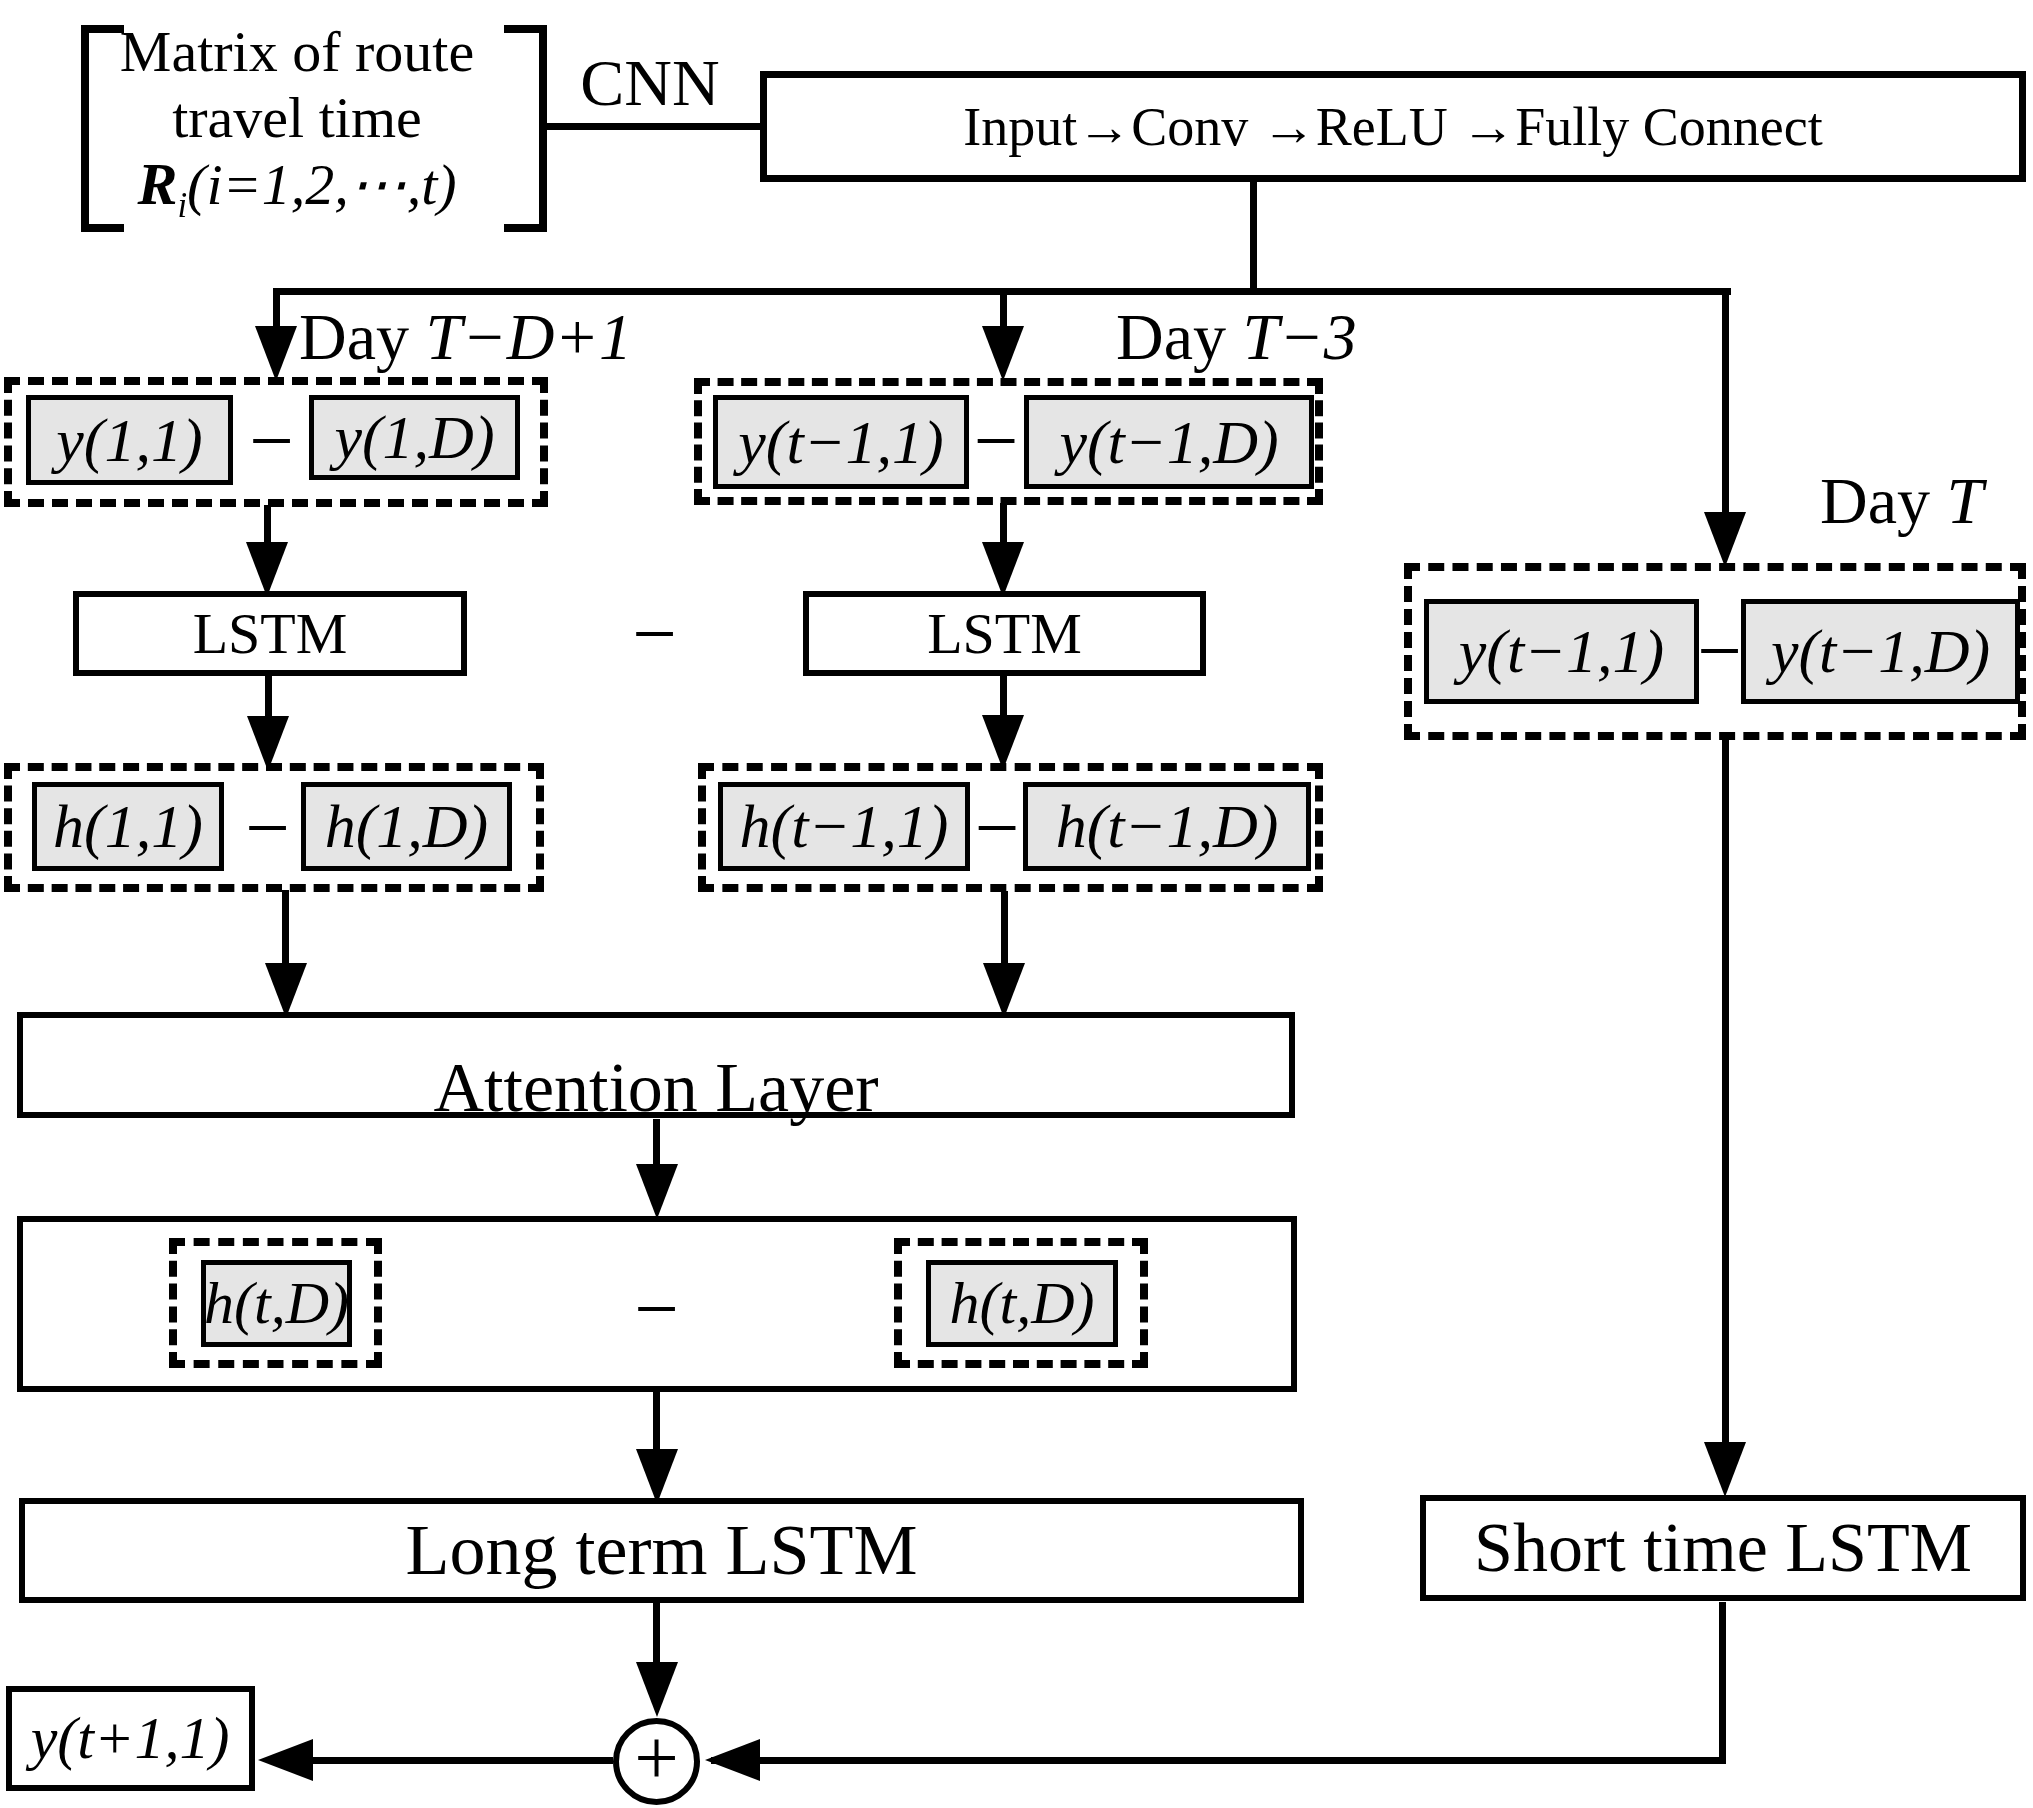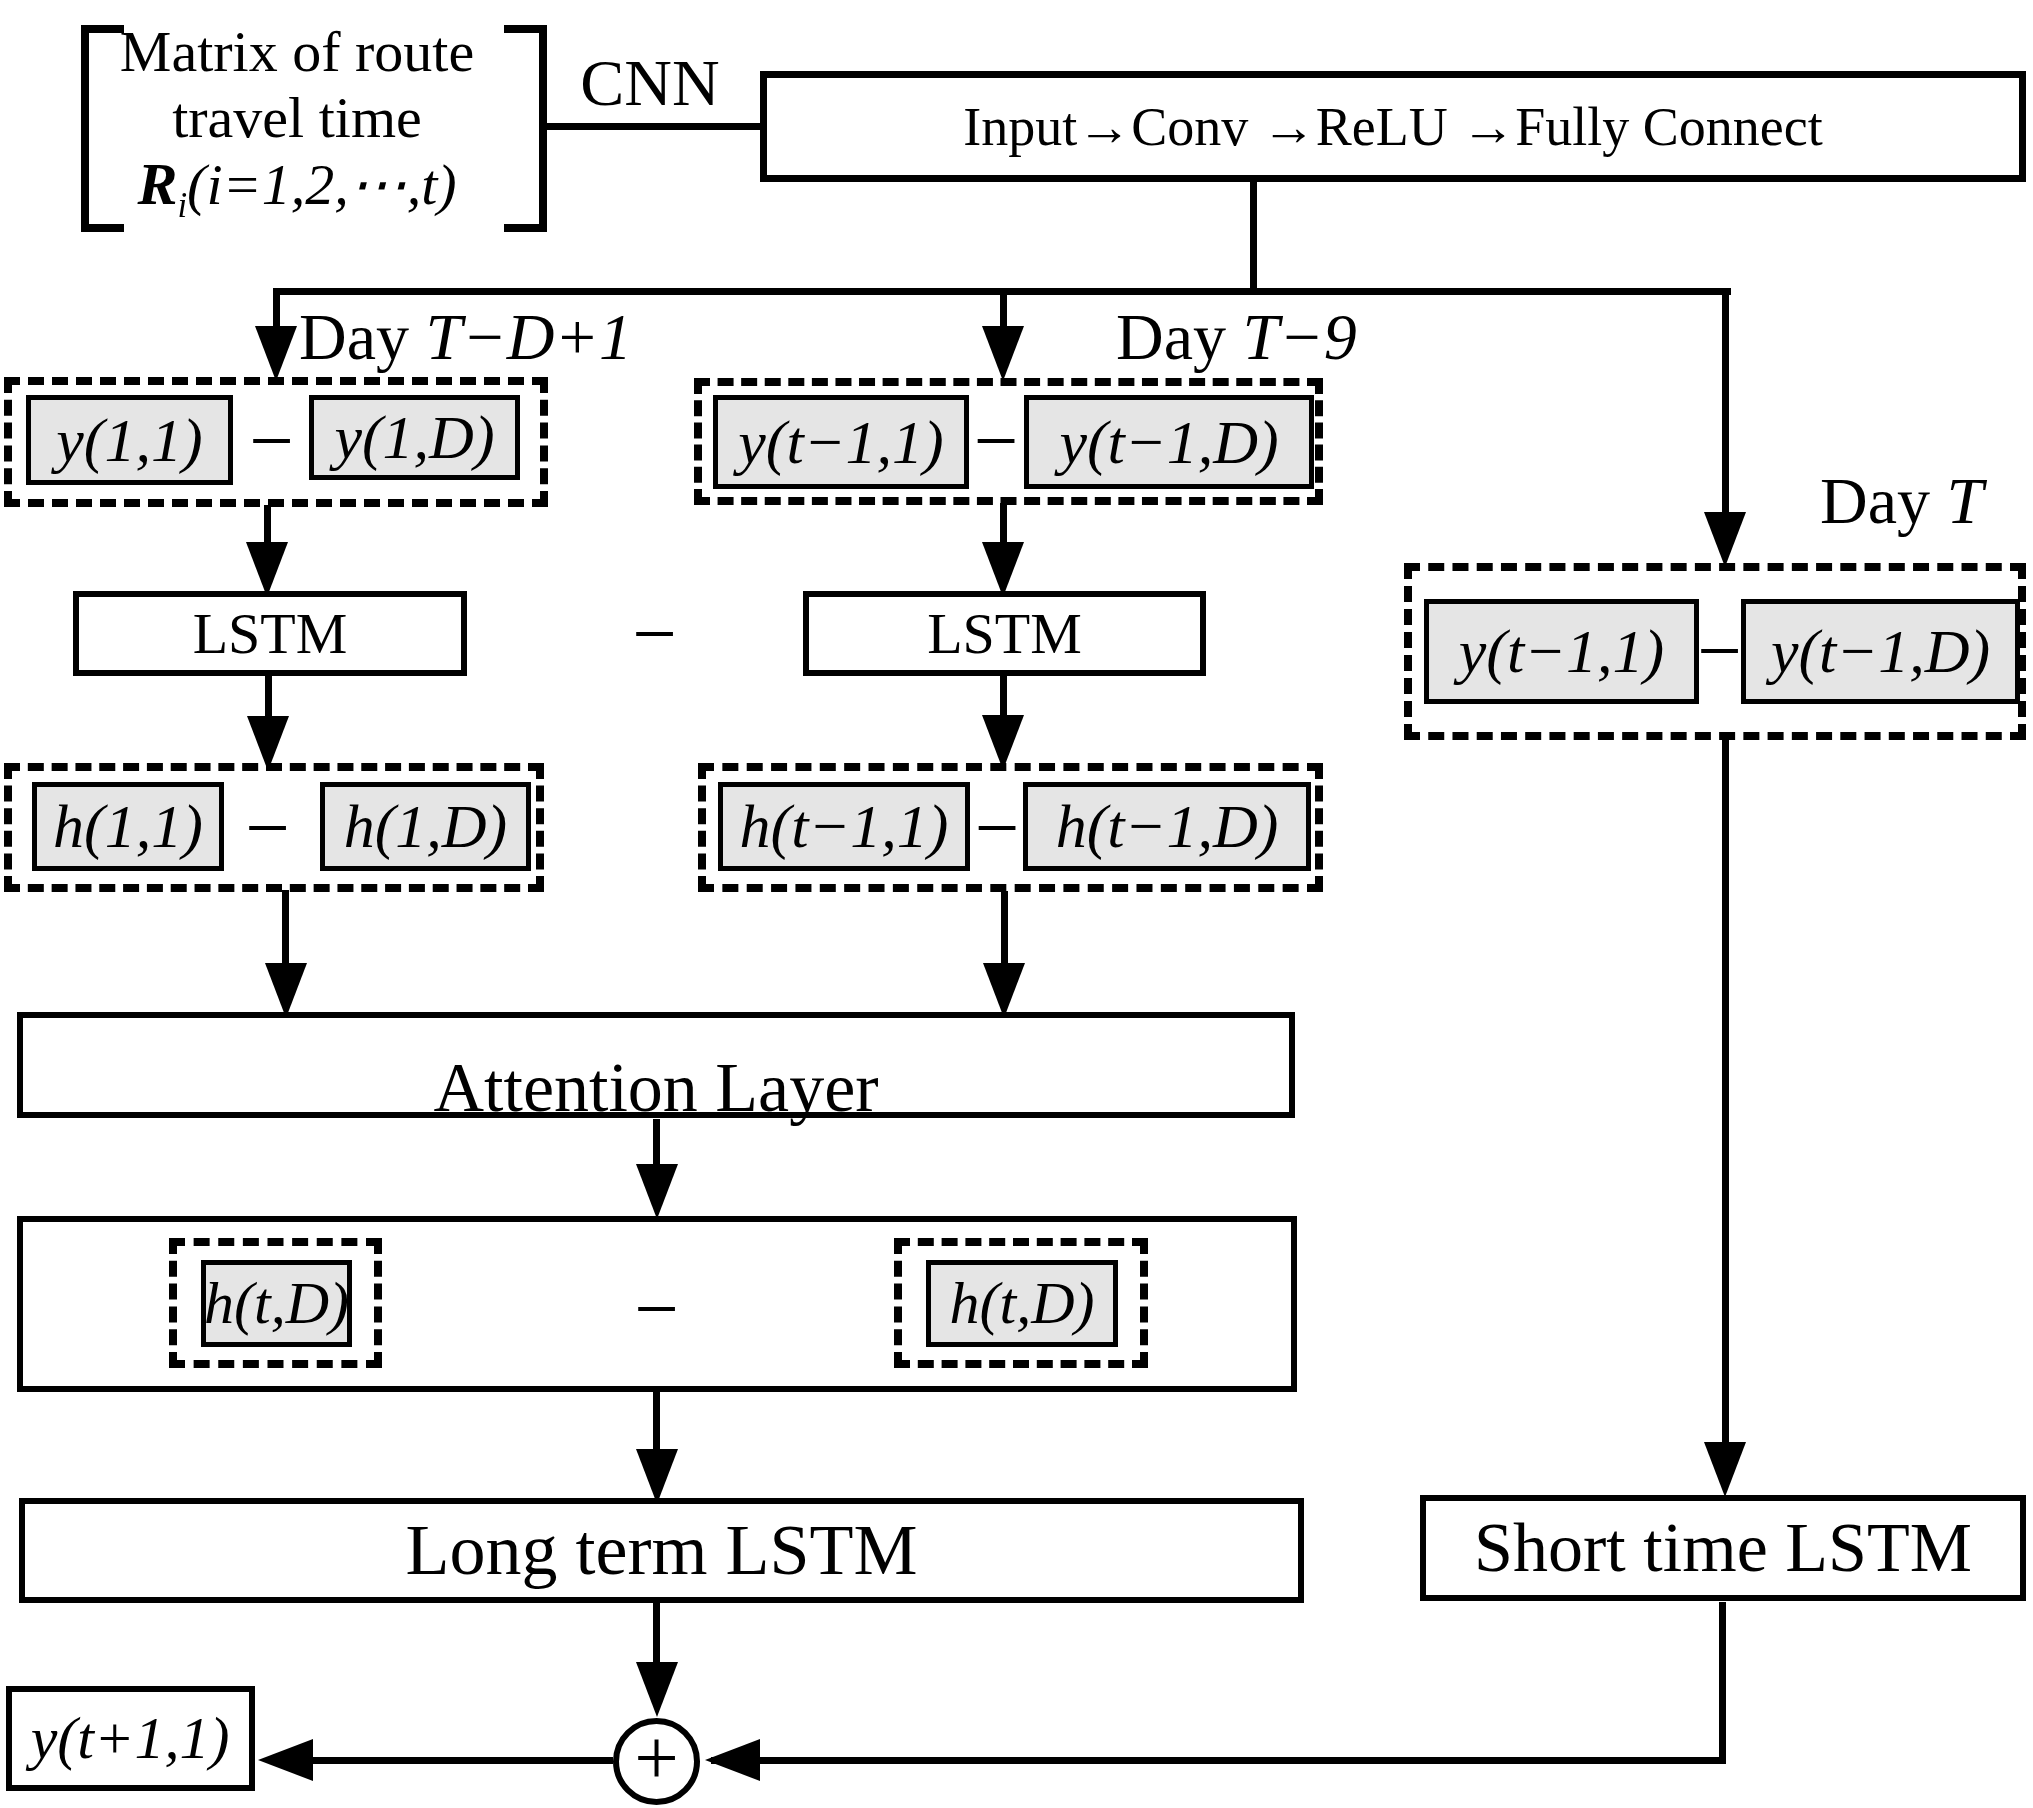--- a/index.html
+++ b/index.html
@@ -52,21 +52,21 @@
 
   <div class="abs vl" style="left:1722px;top:288px;width:6.6px;height:228px;"></div>
   <div class="abs tri-d" style="left:1704px;top:512px;"></div>
 
   <div class="abs txt" style="left:299px;top:301px;height:72px;font-size:66px;">
     <span style="white-space:pre;">Day </span>
       <span class="it">T−D+1</span>
   </div>
   <div class="abs txt" style="left:1116px;top:301px;height:72px;font-size:66px;">
     <span style="white-space:pre;">Day </span>
-      <span class="it">T−9</span>
+      <span class="it">T−3</span>
   </div>
   <div class="abs txt" style="left:1820px;top:465px;height:72px;font-size:66px;">
     <span style="white-space:pre;">Day </span>
       <span class="it">T</span>
   </div>
 
   <div class="abs dash" style="left:3.8px;top:377px;width:544px;height:130px;"></div>
   <div class="abs ibox" style="left:26px;top:395px;width:207px;height:90px;">
     <span class="it" style="font-size:62px;">y(1,1)</span>
   </div>
@@ -109,21 +109,21 @@
   <div class="abs vl" style="left:265px;top:675px;width:6.6px;height:45px;"></div>
   <div class="abs tri-d" style="left:247px;top:716px;"></div>
   <div class="abs vl" style="left:1000px;top:675px;width:6.6px;height:45px;"></div>
   <div class="abs tri-d" style="left:982px;top:715px;"></div>
 
   <div class="abs dash" style="left:3.8px;top:763px;width:540px;height:129px;"></div>
   <div class="abs ibox" style="left:32px;top:782px;width:192px;height:89px;">
     <span class="it" style="font-size:62px;">h(1,1)</span>
   </div>
   <div class="abs txt" style="left:226px;top:787px;width:83px;height:81px;font-size:79px;">−</div>
-  <div class="abs ibox" style="left:320px;top:782px;width:211px;height:89px;">
+  <div class="abs ibox" style="left:301px;top:782px;width:211px;height:89px;">
     <span class="it" style="font-size:62px;">h(1,D)</span>
   </div>
 
   <div class="abs dash" style="left:698px;top:763px;width:625px;height:129px;"></div>
   <div class="abs ibox" style="left:718px;top:782px;width:252px;height:89px;">
     <span class="it" style="font-size:62px;">h(t−1,1)</span>
   </div>
   <div class="abs txt" style="left:970px;top:787px;width:54px;height:81px;font-size:79px;">−</div>
   <div class="abs ibox" style="left:1023px;top:782px;width:288px;height:89px;">
     <span class="it" style="font-size:62px;">h(t−1,D)</span>

